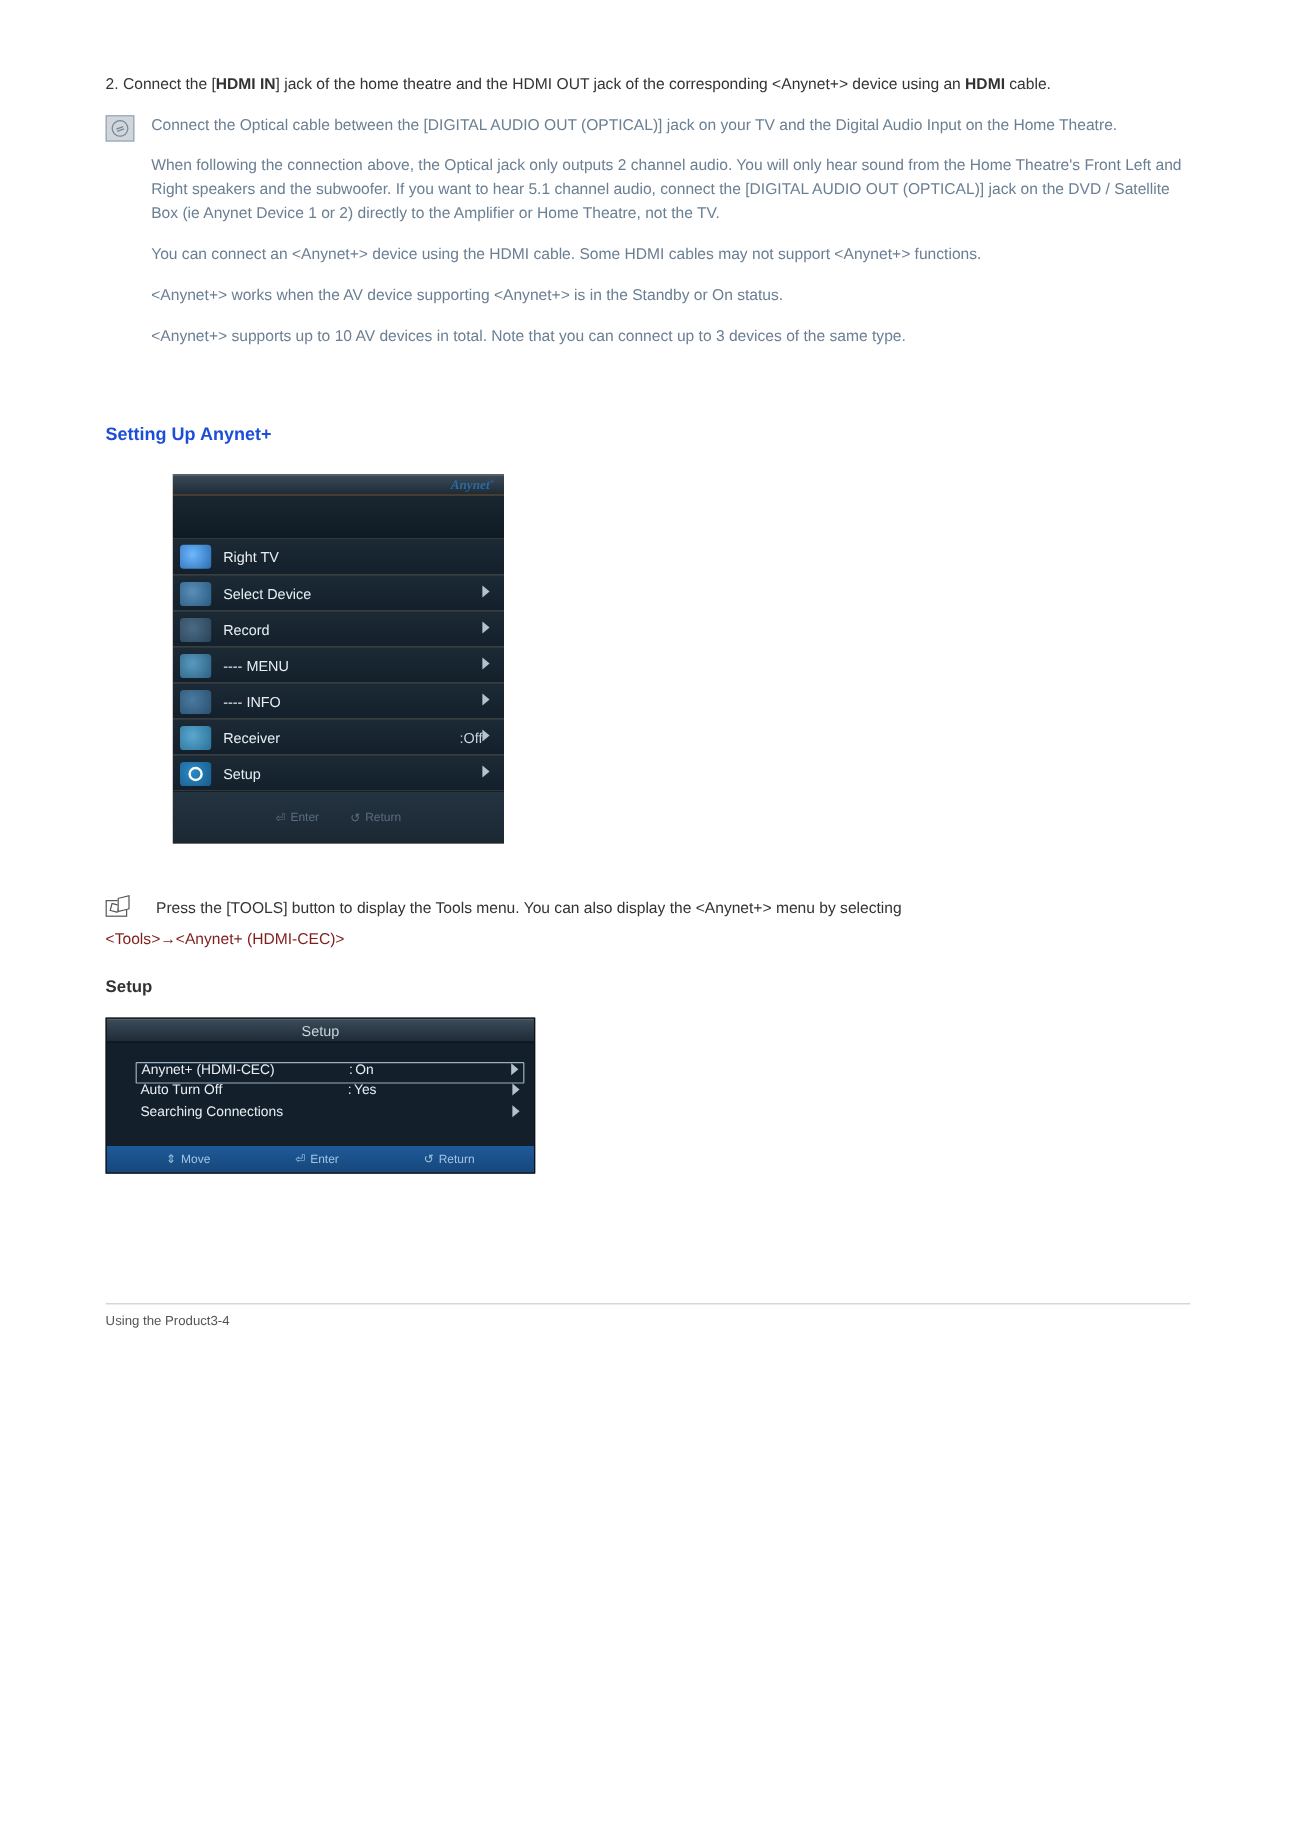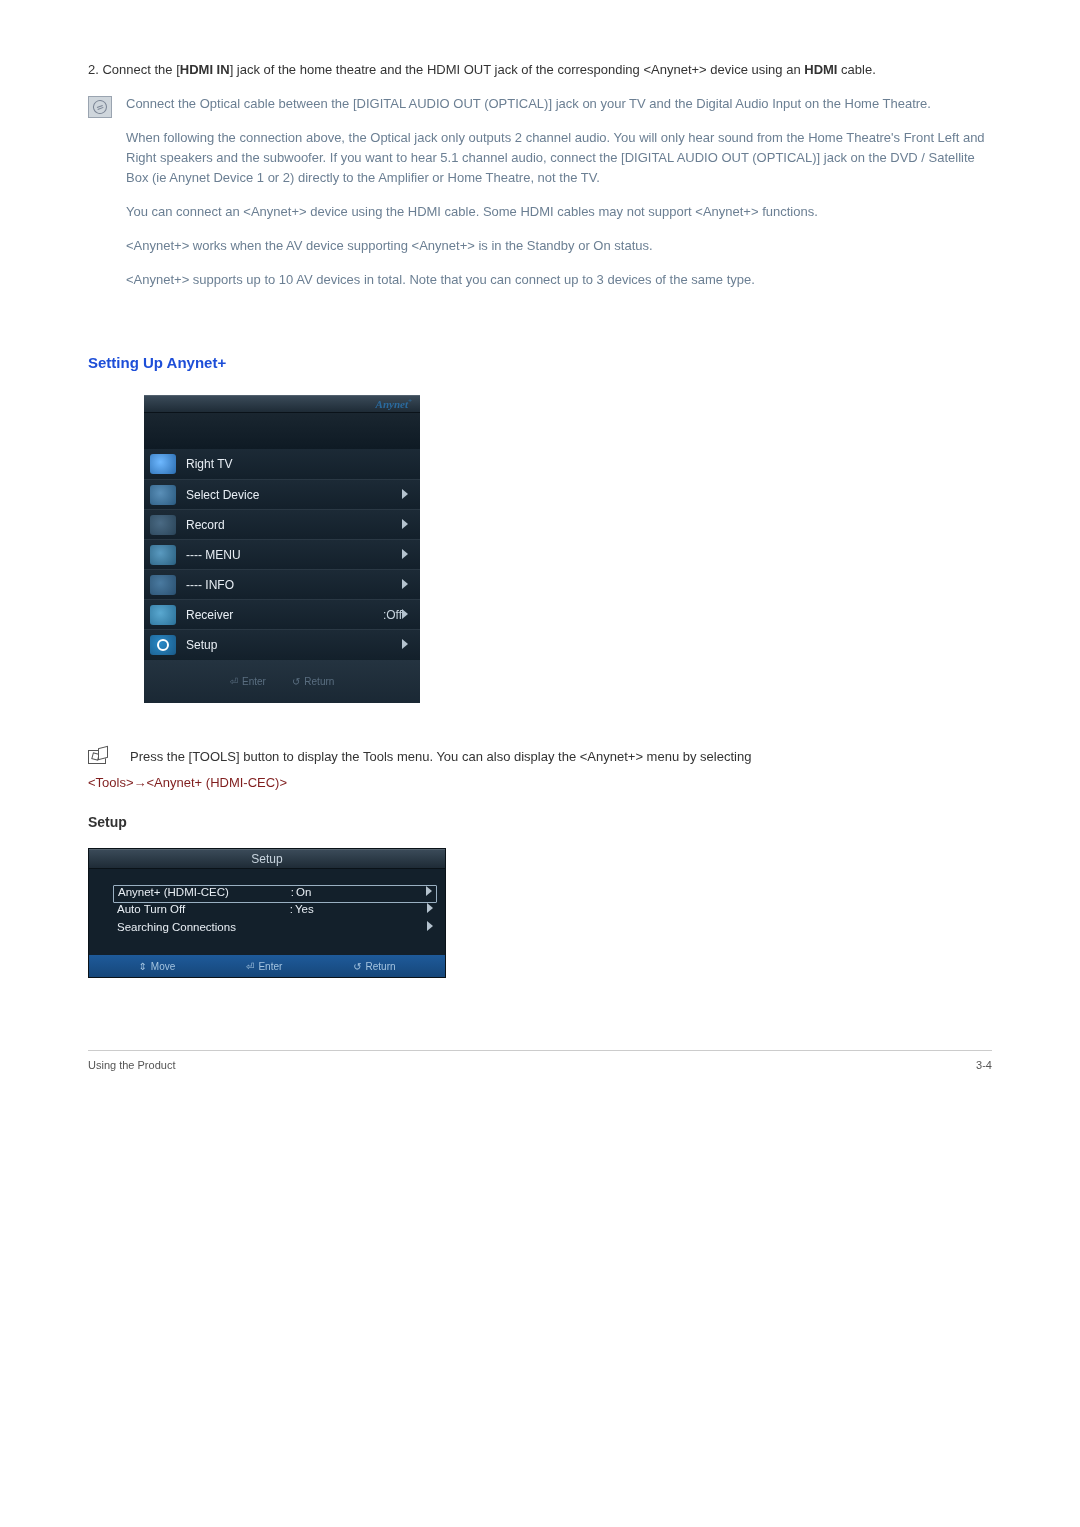--- a/index.html
+++ b/index.html
@@ -53,21 +53,21 @@
   .setup-body { padding: 4px 8px 16px 8px; background: #13202b; }
   .setup-row { display: flex; align-items: flex-start; height: 18px; color: #e8eef4; font-size: 11.5px; padding: 0 4px; margin-left: 16px; }
   .setup-row.selected { border: 1px solid #9ab0c2; border-radius: 1px; }
   .sr-label { flex: 0 0 168px; }
   .sr-colon { width: 10px; text-align: right; padding-right: 2px; }
   .sr-value { flex: 1; }
   .sr-arrow { color: #b4c2ce; font-size: 10px; }
   .setup-footer { height: 22px; background: linear-gradient(#1e5a9a,#16477a); display: flex; align-items: center; justify-content: space-around; color: #a4c4e0; font-size: 10px; padding: 0 14px; }
   .sf-item { display: flex; align-items: center; gap: 4px; }
   .page-wrap { position: relative; min-height: 1420px; }
-  .footer-line { border-top: 1px solid #ccc; margin-top: 72px; padding-top: 8px; display: flex; justify-content: space-between; font-size: 11px; color: #555; }
+  .footer-line { border-top: 1px solid #ccc; margin-top: 108px; padding-top: 8px; display: flex; justify-content: flex-start; font-size: 11px; color: #555; }
 
   .tri { display:inline-block; width:0; height:0; border-top:5px solid transparent; border-bottom:5px solid transparent; border-left:6px solid #b4c2ce; }
   .gear { width:14px; height:14px; position:relative; }
   .gear::before { content:""; position:absolute; inset:1px; border:2px solid #fff; border-radius:50%; }
 </style>
 </head>
 <body>
 <div class="page-wrap">
 
 <p class="main-text">

